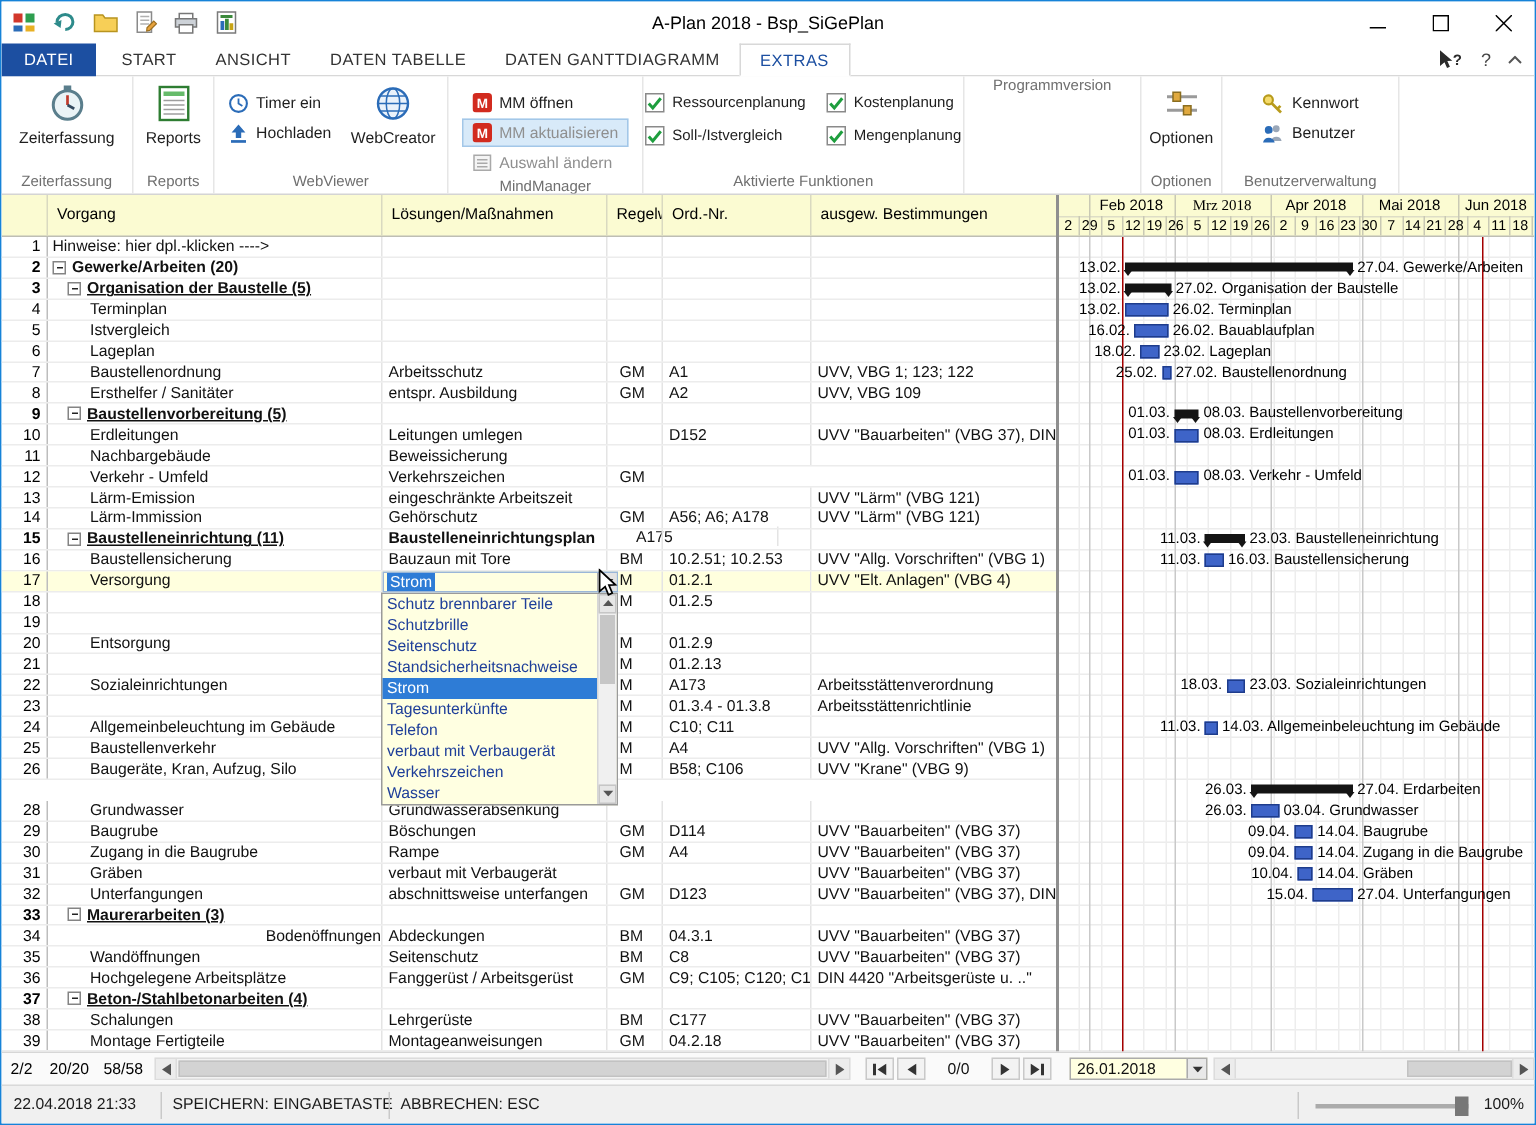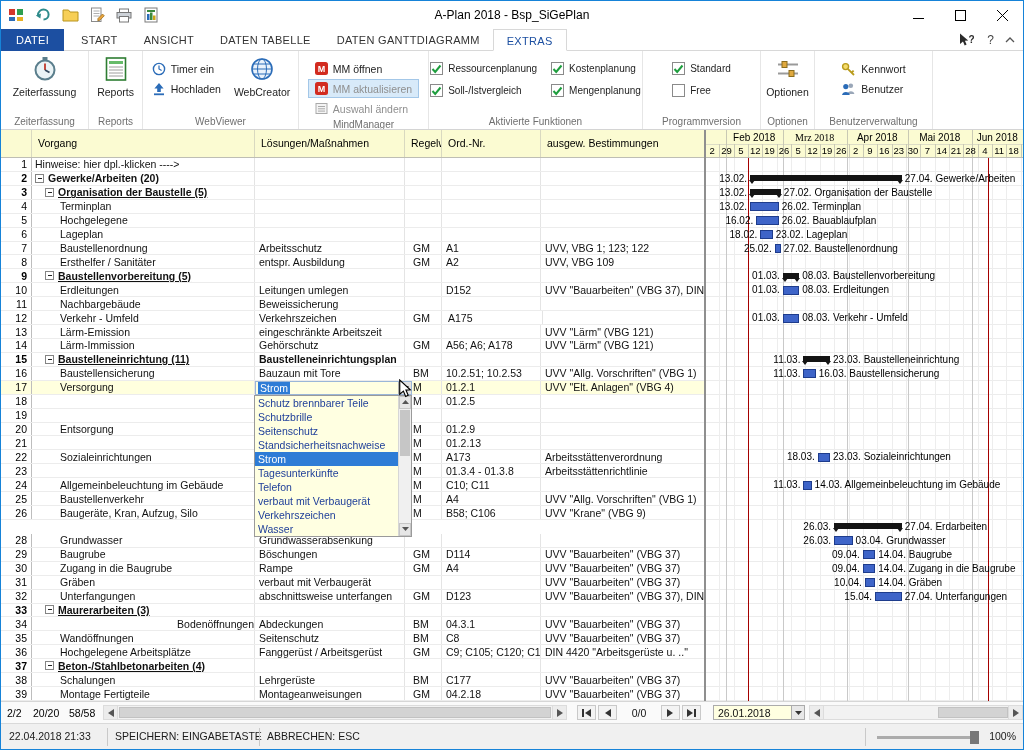--- a/index.html
+++ b/index.html
@@ -357,38 +357,20 @@
                   </svg>
                 </span>
                 <span class="lab">Mengenplanung</span>
               </div>
             </div>
           </div>
         </div>
         <div class="rg-label">Aktivierte Funktionen</div>
       </div>
       <div class="rgroup" style="width: 118px;">
-        <div class="rg-body">
-          <div class="rchecks">
-            <div class="rcol">
-              <div class="rcheck">
-                <span class="cb">
-                  <svg width="11" height="10" viewBox="0 0 11 10">
-                    <path d="M1.5 5 L4.2 8 L9.5 1.5" stroke="#1E9E3E" stroke-width="2" fill="none"></path>
-                  </svg>
-                </span>
-                <span class="lab">Standard</span>
-              </div>
-              <div class="rcheck">
-                <span class="cb"></span>
-                <span class="lab">Free</span>
-              </div>
-            </div>
-          </div>
-        </div>
         <div class="rg-label">Programmversion</div>
       </div>
       <div class="rgroup" style="width: 54px;">
         <div class="rg-body">
           <div class="rlarge">
             <span class="ic">
               <svg width="26" height="26" viewBox="0 0 26 26">
                 <line x1="3" y1="8.5" x2="23" y2="8.5" stroke="#9A9A9A" stroke-width="2"></line>
                 <rect x="7" y="5.5" width="5" height="6" fill="#E0A93F" stroke="#8A6D1F"></rect>
                 <line x1="3" y1="17.5" x2="23" y2="17.5" stroke="#9A9A9A" stroke-width="2"></line>
@@ -537,21 +519,21 @@
             <span>Terminplan</span>
           </div>
           <div class="tcell" style="padding-left: 4px; left: 254px; width: 150px;"></div>
           <div class="tcell" style="padding-left: 8px; left: 404px; width: 37px;"></div>
           <div class="tcell" style="padding-left: 4px; left: 441px; width: 99px;"></div>
           <div class="tcell" style="padding-left: 4px; left: 540px; width: 164px;"></div>
         </div>
         <div class="trow" style="top: 55.6923px; height: 13.9231px;">
           <div class="tcell num" style="left: 0px; width: 31px;">5</div>
           <div class="tcell" style="padding-left: 28px; left: 31px; width: 223px;">
-            <span>Hochgelegene</span>
+            <span>Istvergleich</span>
           </div>
           <div class="tcell" style="padding-left: 4px; left: 254px; width: 150px;"></div>
           <div class="tcell" style="padding-left: 8px; left: 404px; width: 37px;"></div>
           <div class="tcell" style="padding-left: 4px; left: 441px; width: 99px;"></div>
           <div class="tcell" style="padding-left: 4px; left: 540px; width: 164px;"></div>
         </div>
         <div class="trow" style="top: 69.6154px; height: 13.9231px;">
           <div class="tcell num" style="left: 0px; width: 31px;">6</div>
           <div class="tcell" style="padding-left: 28px; left: 31px; width: 223px;">
             <span>Lageplan</span>
@@ -612,21 +594,21 @@
           <div class="tcell" style="padding-left: 4px; left: 441px; width: 99px;"></div>
           <div class="tcell" style="padding-left: 4px; left: 540px; width: 164px;"></div>
         </div>
         <div class="trow" style="top: 153.154px; height: 13.9231px;">
           <div class="tcell num" style="left: 0px; width: 31px;">12</div>
           <div class="tcell" style="padding-left: 28px; left: 31px; width: 223px;">
             <span>Verkehr - Umfeld</span>
           </div>
           <div class="tcell" style="padding-left: 4px; left: 254px; width: 150px;">Verkehrszeichen</div>
           <div class="tcell" style="padding-left: 8px; left: 404px; width: 37px;">GM</div>
-          <div class="tcell" style="padding-left: 4px; left: 443px; width: 99px;">A175</div>
+          <div class="tcell" style="padding-left: 4px; left: 419px; width: 99px; margin-top: 40px;">A175</div>
           <div class="tcell" style="padding-left: 4px; left: 540px; width: 164px;"></div>
         </div>
         <div class="trow" style="top: 167.077px; height: 13.9231px;">
           <div class="tcell num" style="left: 0px; width: 31px;">13</div>
           <div class="tcell" style="padding-left: 28px; left: 31px; width: 223px;">
             <span>Lärm-Emission</span>
           </div>
           <div class="tcell" style="padding-left: 4px; left: 254px; width: 150px;">eingeschränkte Arbeitszeit</div>
           <div class="tcell" style="padding-left: 8px; left: 404px; width: 37px;"></div>
           <div class="tcell" style="padding-left: 4px; left: 441px; width: 99px;"></div>

